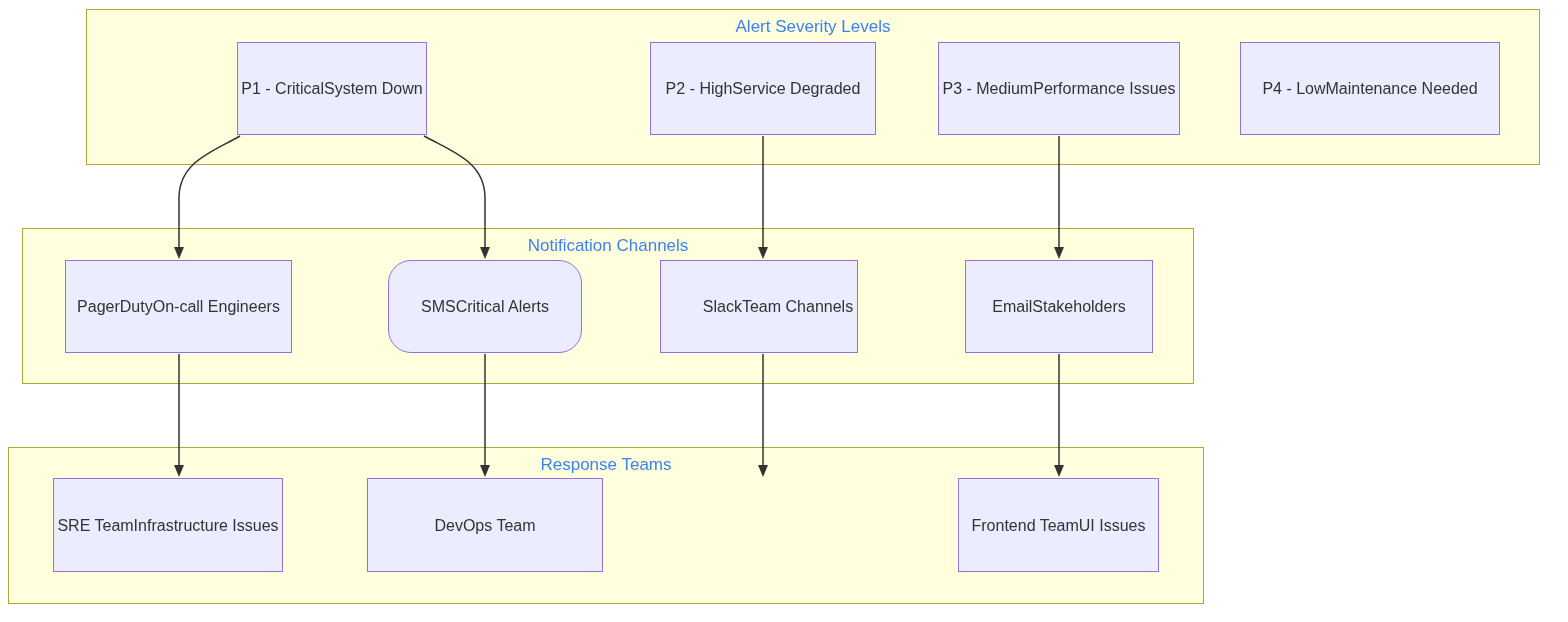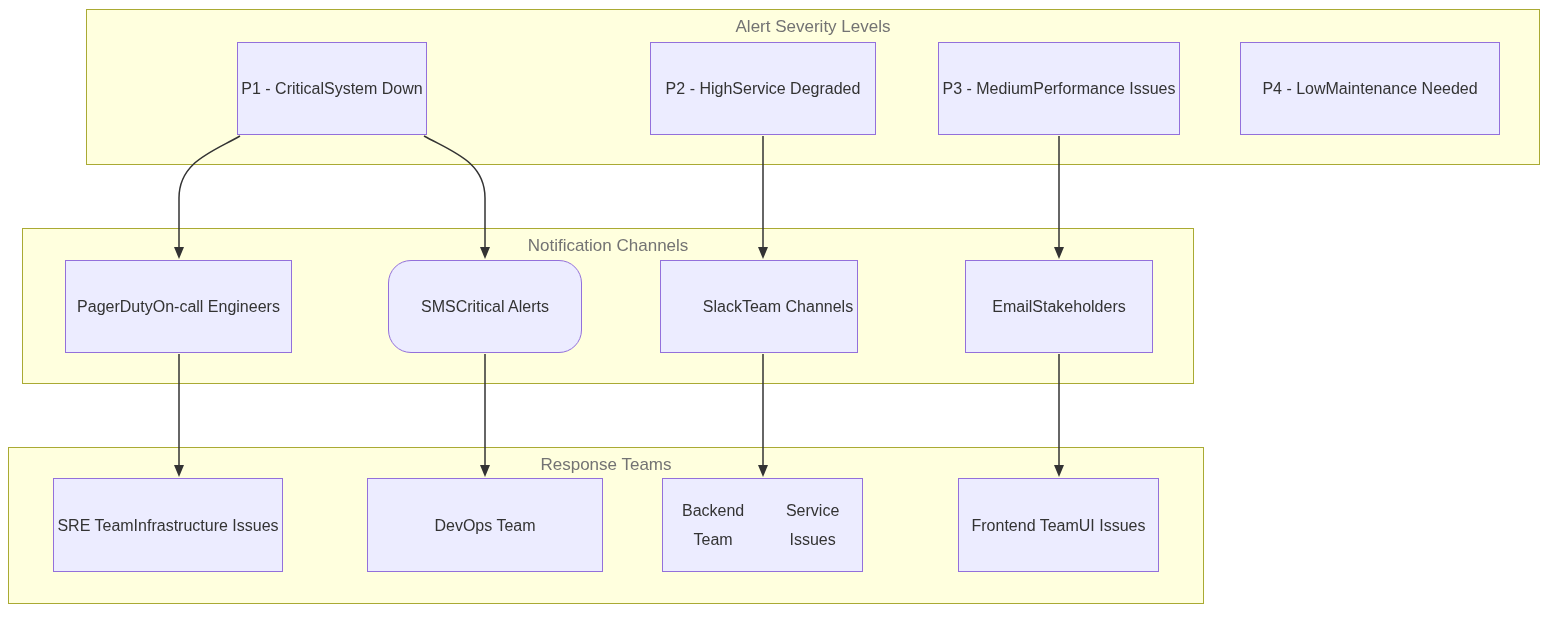--- a/index.html
+++ b/index.html
@@ -19,21 +19,21 @@
     box-sizing: border-box;
   }
   .band-title {
     position: absolute;
     top: 7px;
     left: 0;
     width: 100%;
     text-align: center;
     font-size: 17px;
     font-weight: 400;
-    color: #737373;
+    color: #3b82f6;
   }
   .node {
     position: absolute;
     background: #ececff;
     border: 1px solid #9370db;
     box-sizing: border-box;
     display: flex;
     flex-direction: row;
     align-items: center;
     justify-content: center;
@@ -115,24 +115,20 @@
     <span>Stakeholders</span>
   </div>
 
   <div class="node" id="node-sre">
     <span>SRE Team</span>
     <span>Infrastructure Issues</span>
   </div>
   <div class="node" id="node-devops">
     <span>DevOps Team</span>
   </div>
-  <div class="node" id="node-backend">
-    <span>Backend Team</span>
-    <span>Service Issues</span>
-  </div>
   <div class="node" id="node-frontend">
     <span>Frontend Team</span>
     <span>UI Issues</span>
   </div>
 
   <svg class="edges" width="1568" height="622" viewBox="0 0 1568 622">
     <defs>
       <marker id="arrowhead" viewBox="0 0 12 10" refX="1" refY="5" markerUnits="userSpaceOnUse" markerWidth="12" markerHeight="10" orient="auto">
         <path d="M0,0 L12,5 L0,10 Z" fill="#333333"></path>
       </marker>

